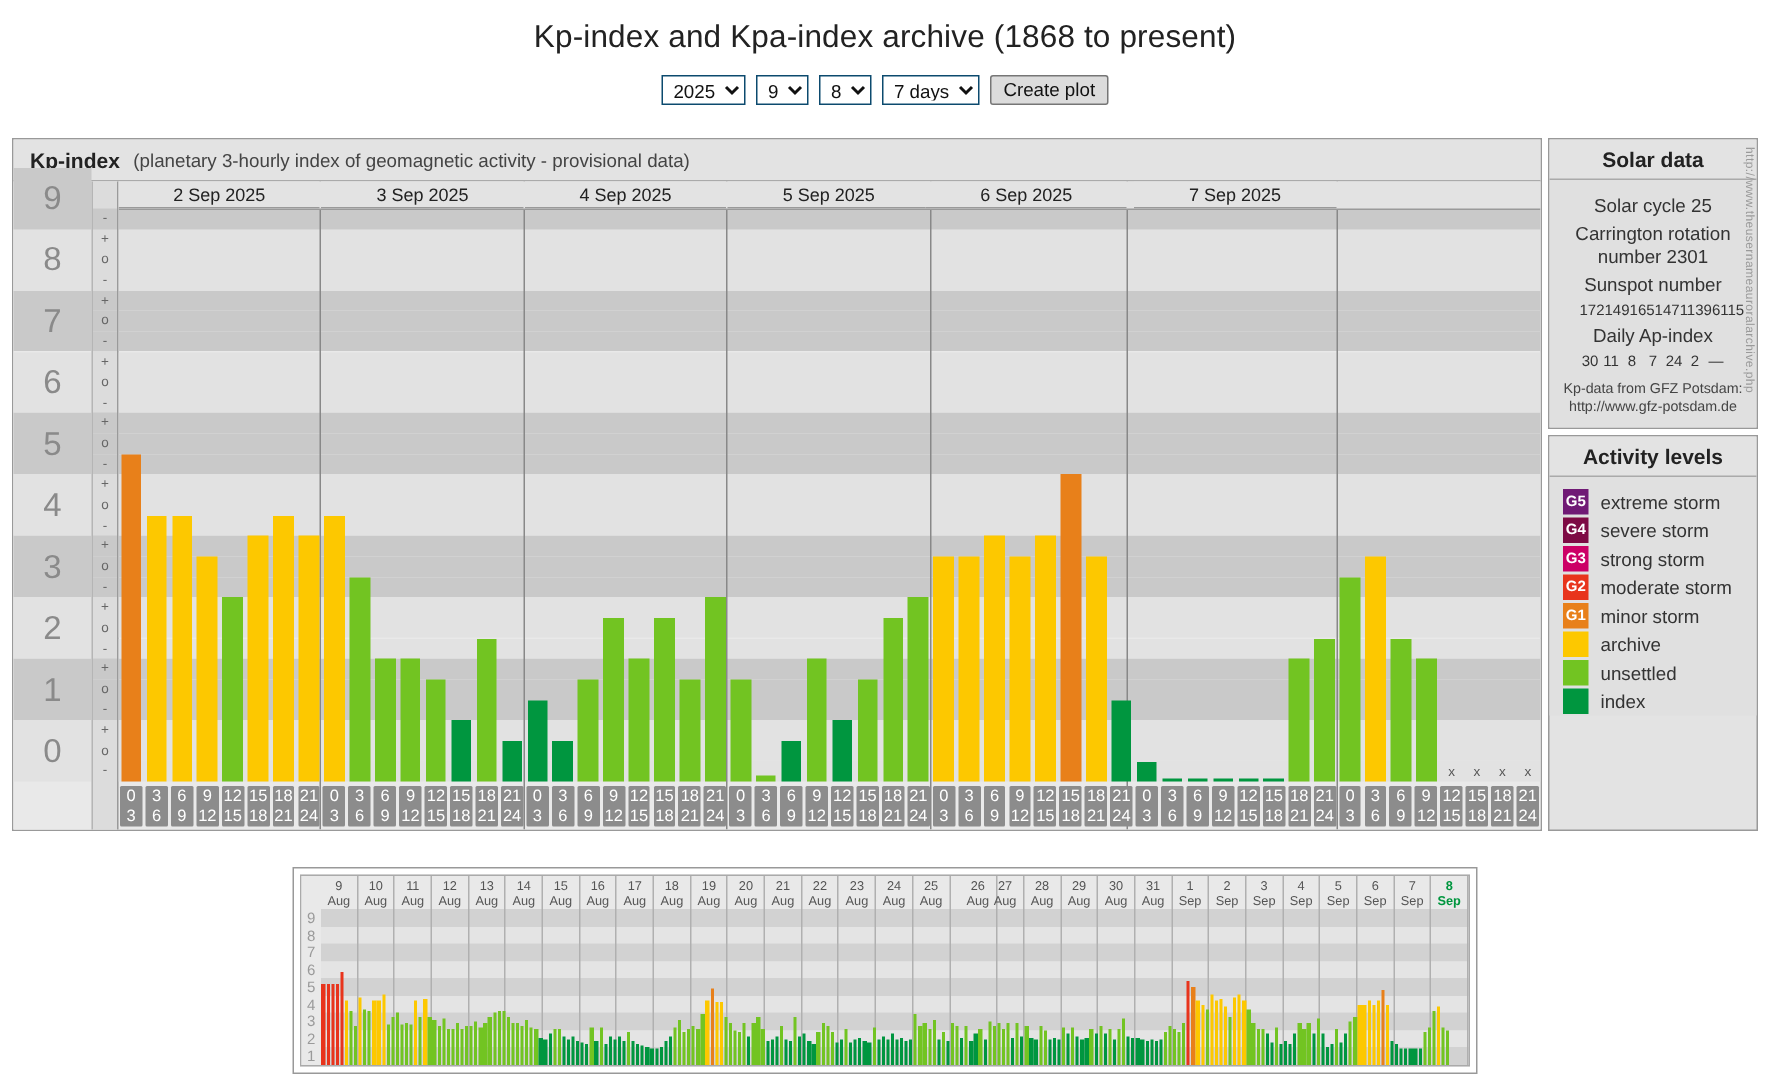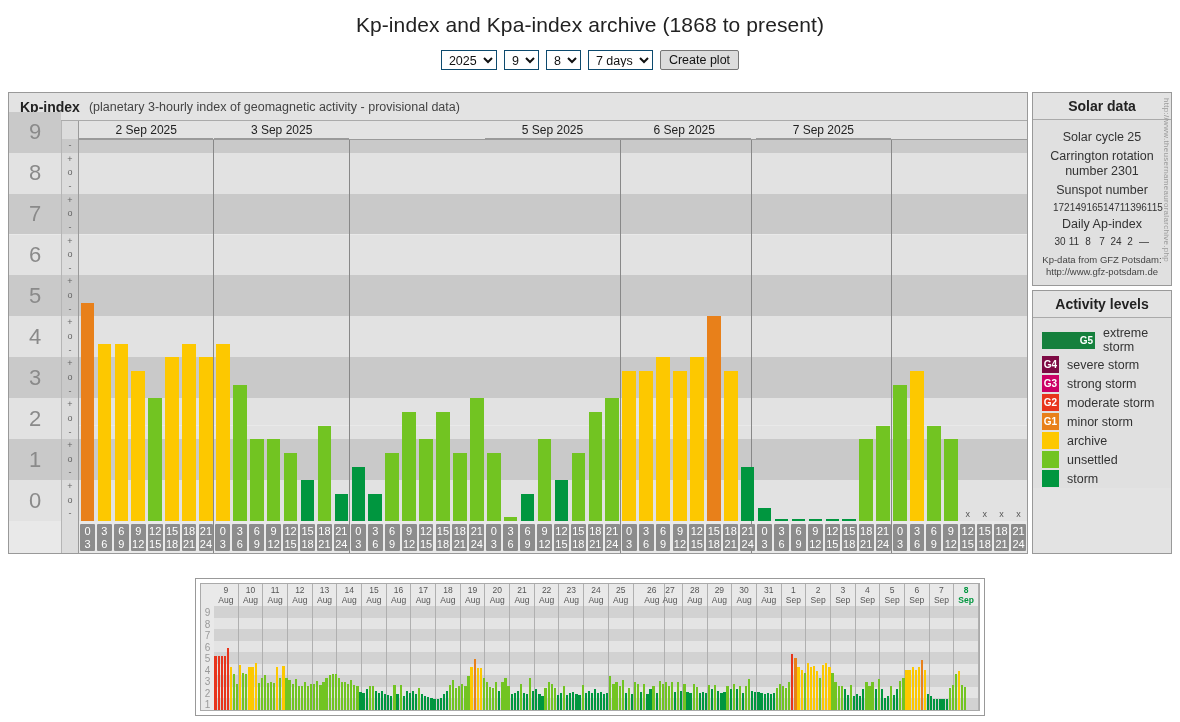--- a/index.html
+++ b/index.html
@@ -332,20 +332,23 @@
           <div class="bar" style="left: 238.693px; width: 13.5429px; bottom: 32px; height: 95.3636px; background: rgb(114, 196, 34);"></div>
           <div class="xlab" style="left: 238px; width: 14.9286px; height: 27px;">
             <div>18</div>
             <div>21</div>
           </div>
           <div class="bar" style="left: 255.621px; width: 13.5429px; bottom: 32px; height: 27.4221px; background: rgb(0, 150, 63);"></div>
           <div class="xlab" style="left: 254.929px; width: 14.9286px; height: 27px;">
             <div>21</div>
             <div>24</div>
           </div>
+          <div class="daycol" style="left: 270.857px; width: 135.429px;">
+            <div class="dayhead">4 Sep 2025</div>
+          </div>
           <div class="bar" style="left: 272.55px; width: 13.5429px; bottom: 32px; height: 54.435px; background: rgb(0, 150, 63);"></div>
           <div class="xlab" style="left: 271.857px; width: 14.9286px; height: 27px;">
             <div>0</div>
             <div>3</div>
           </div>
           <div class="bar" style="left: 289.479px; width: 13.5429px; bottom: 32px; height: 27.4221px; background: rgb(0, 150, 63);"></div>
           <div class="xlab" style="left: 288.786px; width: 14.9286px; height: 27px;">
             <div>3</div>
             <div>6</div>
           </div>
@@ -580,21 +583,21 @@
           </div>
         <div class="sd-src">Kp-data from GFZ Potsdam:</div>
         <div class="sd-src" style="margin-top:0">http://www.gfz-potsdam.de</div>
       </div>
     </div>
 
     <div class="panel" style="flex:1">
       <div class="panel-h">Activity levels</div>
       <div class="panel-b" style="padding:7px 0 0;text-align:left" id="levels">
           <div class="lvl">
-            <div class="sw" style="background: #15803d; padding-left: 36px;">G5</div>
+            <div class="sw" style="background: #701a75;">G5</div>
             <div>extreme storm</div>
           </div>
           <div class="lvl">
             <div class="sw" style="background: rgb(125, 10, 68); text-align: center;">G4</div>
             <div>severe storm</div>
           </div>
           <div class="lvl">
             <div class="sw" style="background: rgb(204, 0, 102);">G3</div>
             <div>strong storm</div>
           </div>
@@ -609,21 +612,21 @@
           <div class="lvl">
             <div class="sw" style="background: rgb(253, 200, 0);"></div>
             <div>archive</div>
           </div>
           <div class="lvl">
             <div class="sw" style="background: rgb(114, 196, 34);"></div>
             <div>unsettled</div>
           </div>
           <div class="lvl">
             <div class="sw" style="background: rgb(0, 150, 63);"></div>
-            <div>storm</div>
+            <div>index</div>
           </div>
         </div>
     </div>
   </div>
 
   <div class="watermark">http://www.theusernameauroralarchive.php</div>
 </div>
 
 <div class="ovwrap">
   <div class="ov">

